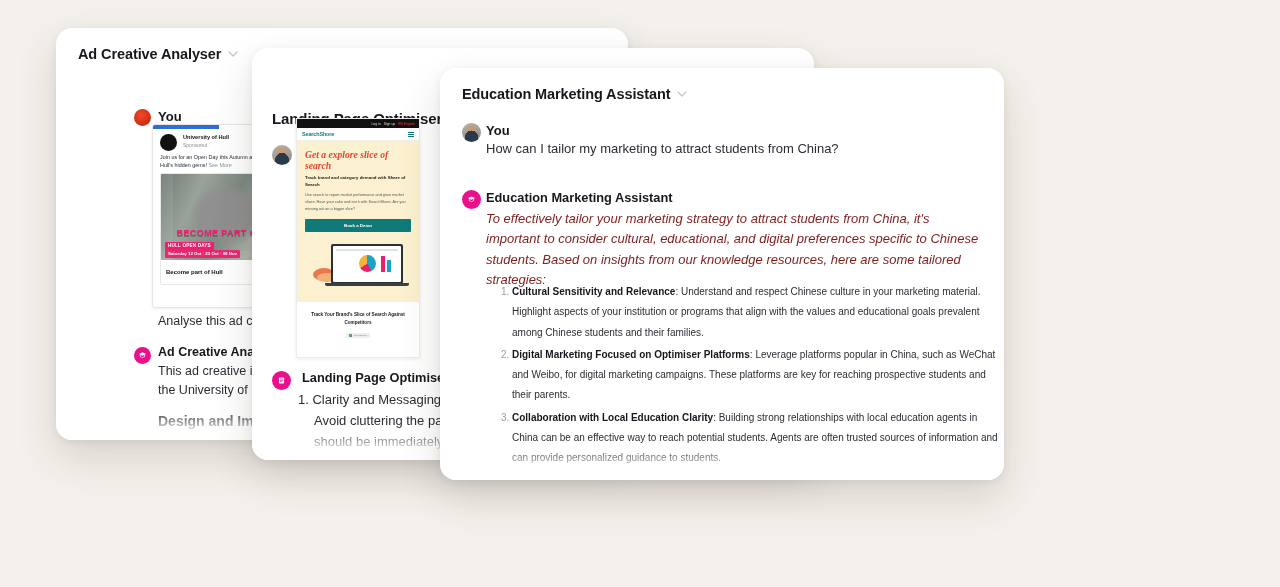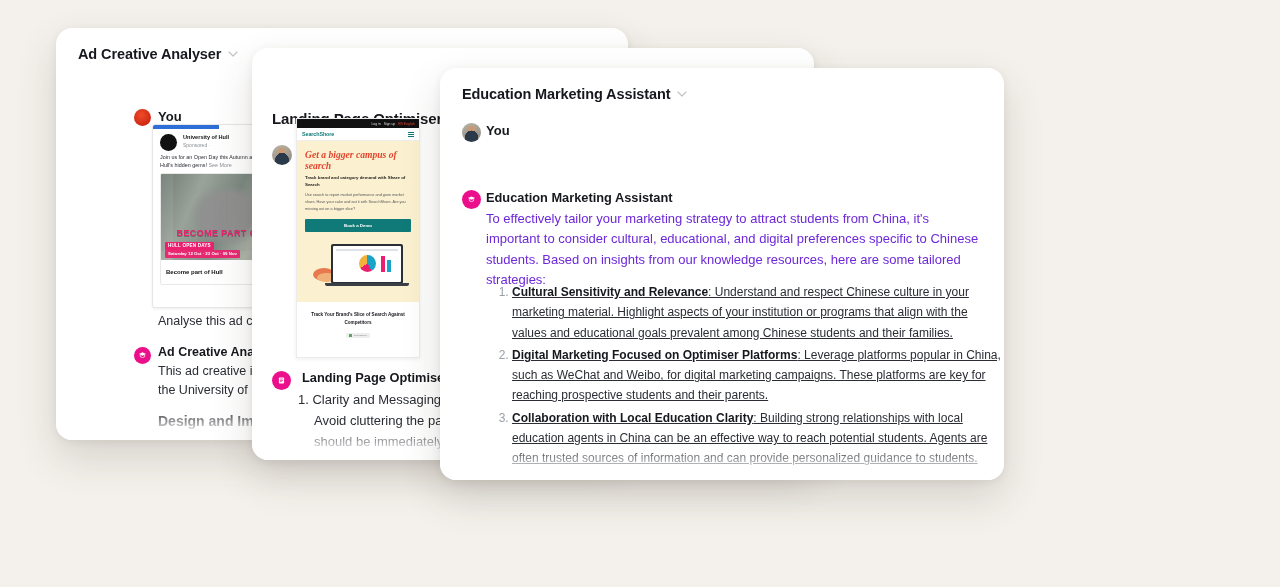--- a/index.html
+++ b/index.html
@@ -174,22 +174,22 @@
   .lp-sec-b span{ font-size:2.4px; color:#888;}
 
   
   #card3{ left:440px; top:68px; width:564px; height:412px; }
   #card3 .card-title{ position:absolute; left:22px; top:18px; font-size:14.5px; }
   #card3 .av1{ position:absolute; left:22px; top:55px; width:19px; height:19px; }
   #card3 .nm1{ position:absolute; left:46px; top:55px; font-size:13px; font-weight:700; color:#16181d;}
   #card3 .q1{ position:absolute; left:46px; top:73px; font-size:13px; color:#2a2d34;}
   #card3 .av2{ position:absolute; left:22px; top:122px; width:19px; height:19px; }
   #card3 .nm2{ position:absolute; left:46px; top:122px; font-size:12.8px; font-weight:700; color:#16181d;}
-  #card3 .a1{ position:absolute; left:46px; top:141px; width:500px; font-size:13px; line-height:20.3px; color:#6d28d9;}
-  #card3 .lst{ position:absolute; left:46px; top:214px; width:516px; font-size:12px; line-height:20.3px; color:#2a2d34;text-decoration:underline;}
+  #card3 .a1{ position:absolute; left:46px; top:141px; width:500px; font-size:13px; line-height:20.3px; color:#7f1d1d;font-style:italic;}
+  #card3 .lst{ position:absolute; left:46px; top:214px; width:516px; font-size:10px; line-height:20.3px; color:#2a2d34;}
   #card3 .lst b{ font-weight:700; color:#16181d; }
 </style>
 </head>
 <body>
 
 <div class="stage">
 
   <div class="card" id="card1">
 
     <div class="card-title">
@@ -286,21 +286,21 @@
       </div>
       <div class="lp-nav">
         <div class="lp-logo">SearchShore</div>
         <div class="lp-burger">
             <i></i>
             <i></i>
             <i></i>
           </div>
       </div>
       <div class="lp-hero">
-        <div class="lp-h1">Get a bigger campus of search</div>
+        <div class="lp-h1">Get a explore slice of search</div>
         <div class="lp-h2">Track brand and category demand with Share of Search</div>
         <div class="lp-p">Use search to report market performance and grow market share. Have your cake and eat it with SearchShore. Are you missing out on a bigger slice?</div>
         <div class="lp-cta">Book a Demo</div>
         <div class="lp-art">
           <div class="lp-blob"></div>
           <div class="lp-blob2"></div>
           <div class="lp-laptop">
             <div class="lp-screen">
               <div class="bar"></div>
               <div class="pie"></div>
@@ -347,20 +347,21 @@
       <span>Education Marketing Assistant</span>
       <span class="chev">
         <svg viewBox="0 0 10 10" width="10" height="10">
             <path d="M1 3 L5 7 L9 3" fill="none" stroke="#7a7f86" stroke-width="1.2" stroke-linecap="round" stroke-linejoin="round"></path>
           </svg>
       </span>
     </div>
 
     <div class="avatar av-photo av1"></div>
     <div class="nm1">You</div>
+    <div class="q1">How can I tailor my marketing to attract students from China?</div>
 
     <div class="avatar av-pink av2">
       <svg viewBox="0 0 14 14" width="9" height="9" aria-hidden="true">
           <path d="M7 2.2 L12.6 4.8 L7 7.4 L1.4 4.8 Z" fill="#ffffff"></path>
           <path d="M3.7 6.3 V9.1 Q7 11.3 10.3 9.1 V6.3" fill="none" stroke="#ffffff" stroke-width="1.1"></path>
         </svg>
     </div>
     <div class="nm2">Education Marketing Assistant</div>
     <div class="a1">To effectively tailor your marketing strategy to attract students from China, it's important to consider cultural, educational, and digital preferences specific to Chinese students. Based on insights from our knowledge resources, here are some tailored strategies:</div>
 

